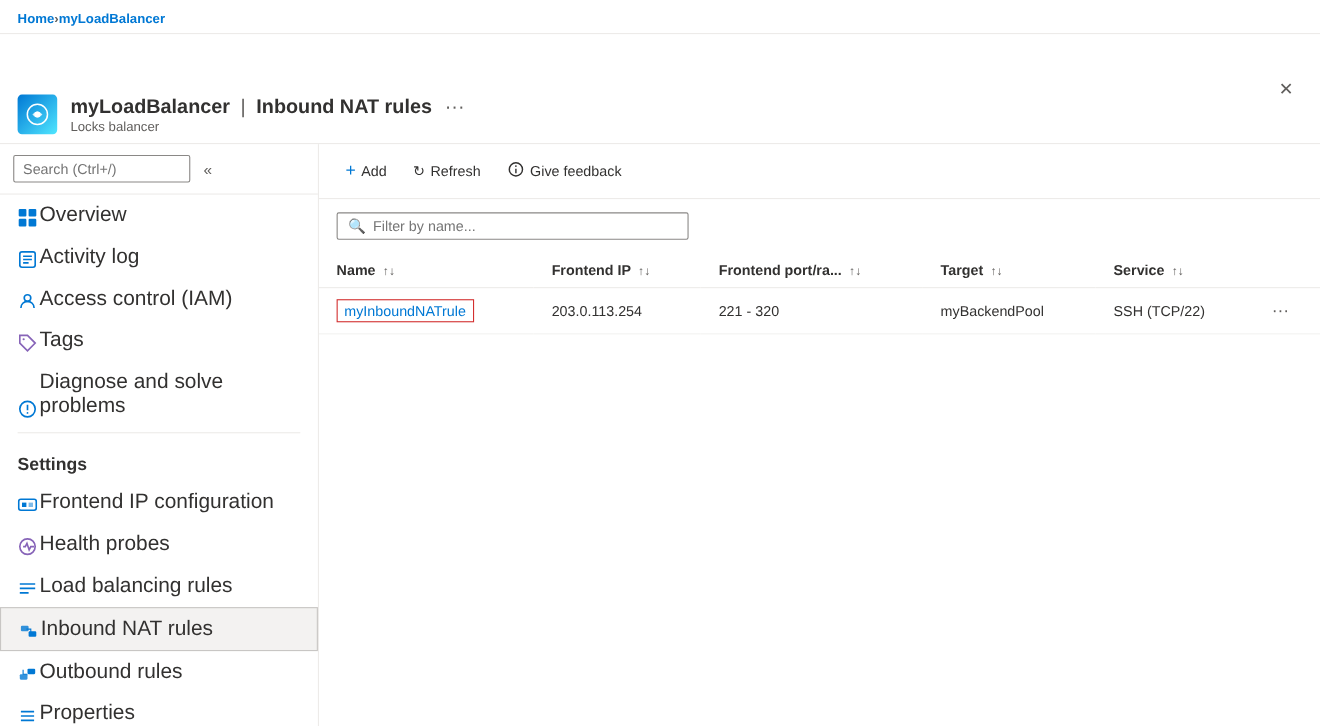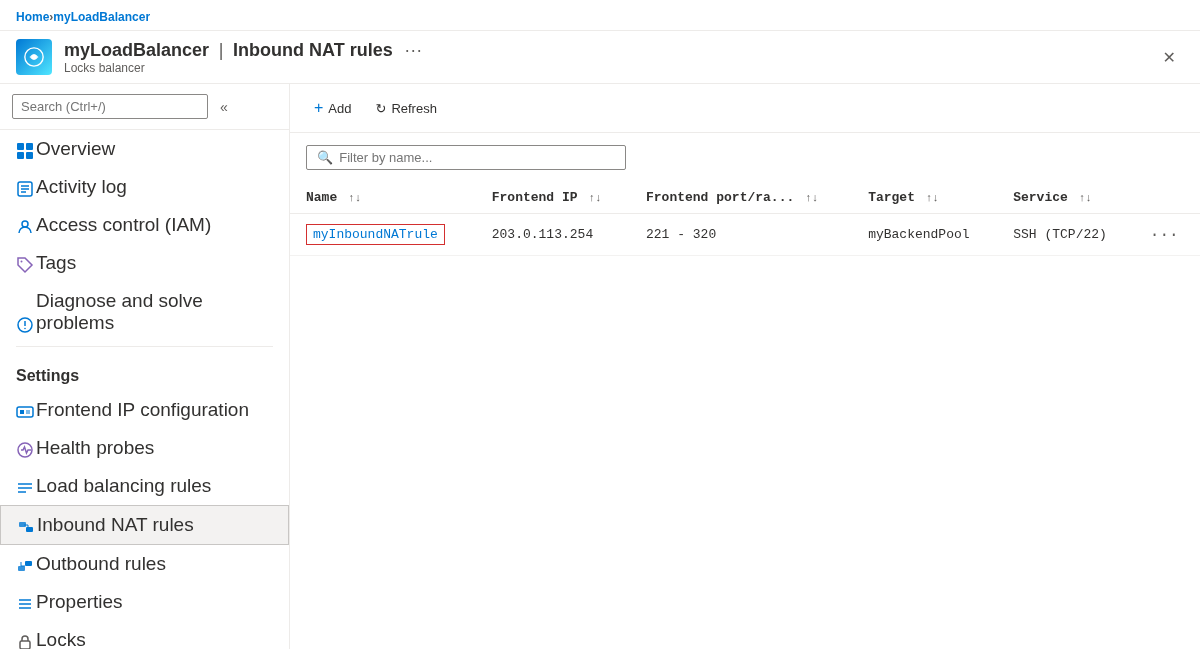--- a/index.html
+++ b/index.html
@@ -16,21 +16,21 @@
     .breadcrumb a { color: #0078d4; text-decoration: none; }
     .breadcrumb-sep { color: #605e5c; }
 
     .header-row {
       display: flex;
       align-items: center;
       padding: 8px 16px;
       border-bottom: 1px solid #edebe9;
       justify-content: space-between;
     }
-    .header-left { display: flex; align-items: center; gap: 12px; }
+    .header-left { display: flex; align-items: center; gap: 12px; margin-top: 47px; }
     .header-icon {
       width: 36px; height: 36px;
       background: linear-gradient(135deg, #0078d4, #50e6ff);
       border-radius: 4px;
       display: flex; align-items: center; justify-content: center;
       flex-shrink: 0;
     }
     .header-icon svg { width: 22px; height: 22px; }
     .header-title-group h1 { font-size: 18px; font-weight: 600; color: #323130; display: inline; }
     .header-title-group .subtitle { font-size: 12px; color: #605e5c; display: block; }
@@ -54,21 +54,21 @@
       display: flex;
       align-items: center;
       gap: 6px;
       border-bottom: 1px solid #edebe9;
     }
     .sidebar-search input {
       border: 1px solid #8a8886;
       border-radius: 2px;
       padding: 4px 8px;
       font-size: 13px;
-      width: 196px;
+      width: 161px;
       outline: none;
     }
     .collapse-btn {
       background: none;
       border: none;
       cursor: pointer;
       font-size: 14px;
       color: #605e5c;
       padding: 2px 6px;
     }
@@ -128,21 +128,21 @@
     }
     .filter-input input {
       border: none;
       outline: none;
       font-size: 13px;
       width: 100%;
       color: #323130;
     }
     .filter-input .search-icon { color: #605e5c; font-size: 13px; }
 
-    .table { width: 100%; border-collapse: collapse; font-family: Liberation Mono, monospace; }
+    .table { width: 100%; border-collapse: collapse; }
     .table th {
       text-align: left;
       padding: 8px 16px;
       font-size: 13px;
       font-weight: 600;
       color: #323130;
       border-bottom: 1px solid #edebe9;
       white-space: nowrap;
     }
     .table th .sort-icon { font-size: 11px; color: #605e5c; margin-left: 3px; }
@@ -350,20 +350,30 @@
   <div class="content-area">
 
     <div class="toolbar">
       <button class="toolbar-btn">
         <span class="icon-plus">+</span>
         <span>Add</span>
       </button>
       <button class="toolbar-btn">
         <span>↻</span>
         <span>Refresh</span>
+      </button>
+      <button class="toolbar-btn">
+        <span>
+          <svg width="16" height="16" viewBox="0 0 16 16" fill="none">
+              <circle cx="8" cy="8" r="6" stroke="#323130" stroke-width="1.3" fill="none"></circle>
+              <circle cx="8" cy="5" r="0.8" fill="#323130"></circle>
+              <line x1="8" y1="7.5" x2="8" y2="11.5" stroke="#323130" stroke-width="1.3"></line>
+            </svg>
+        </span>
+        <span>Give feedback</span>
       </button>
     </div>
 
     <div class="filter-row">
       <div class="filter-input">
         <span class="search-icon">🔍</span>
         <input type="text" placeholder="Filter by name..." style="">
       </div>
     </div>
 

